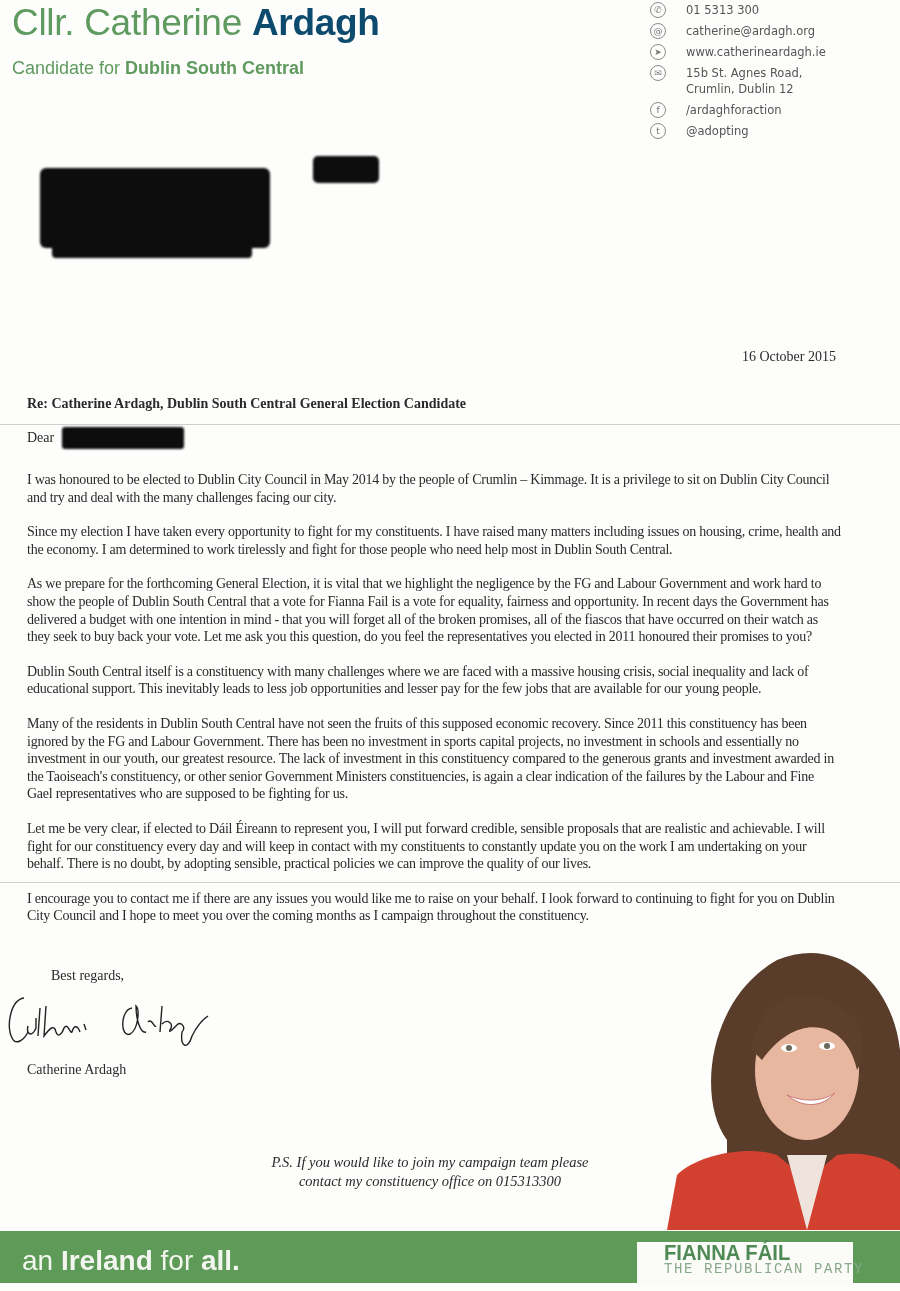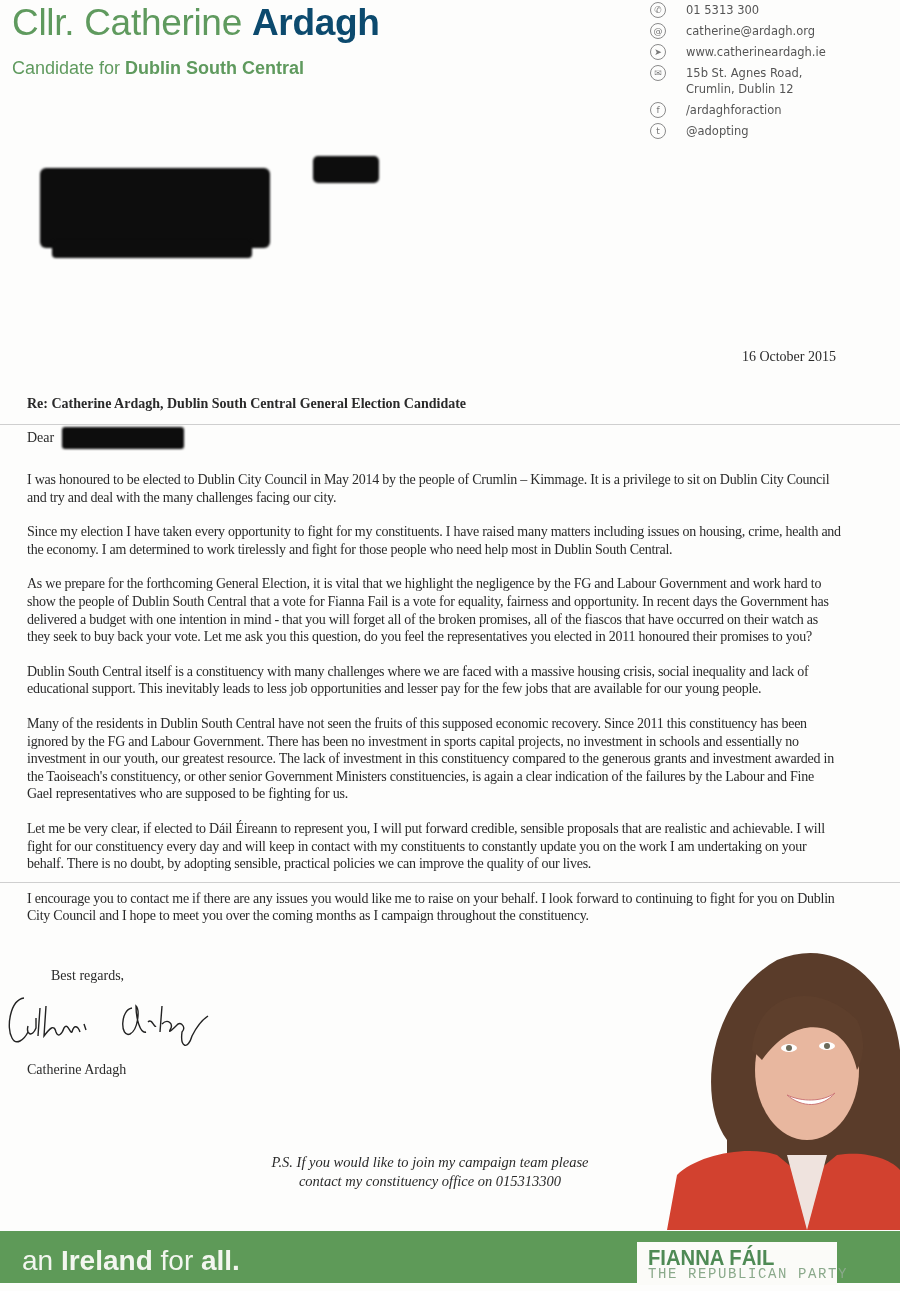--- a/index.html
+++ b/index.html
@@ -67,21 +67,21 @@
     background: #5e9a58;
   }
   .slogan {
     position: absolute; left: 22px; top: 14px;
     font-family: "Liberation Sans", sans-serif; font-size: 28px; color: #f3f6ef;
     white-space: nowrap;
   }
   .slogan b { font-weight: bold; }
   .ff-logo {
     position: absolute; left: 637px; top: 11px; width: 200px; height: 43px;
-    background: #fbfbf8; display: flex; align-items: center;
+    background: #fbfbf8; display: flex; align-items: flex-start; padding-left: 16px;
   }
   .ff-harp { margin-left: 7px; margin-right: 4px; }
   .ff-text { display: flex; flex-direction: column; }
   .ff-name {
     font-family: "Liberation Sans", sans-serif; font-weight: bold; font-size: 22px;
     color: #4f8a55; letter-spacing: 0px; line-height: 22px; transform: scaleX(0.92); transform-origin: left;
     white-space: nowrap;
   }
   .ff-tag {
     font-family: Liberation Mono, monospace; font-size: 14px; color: #8aa98b;

